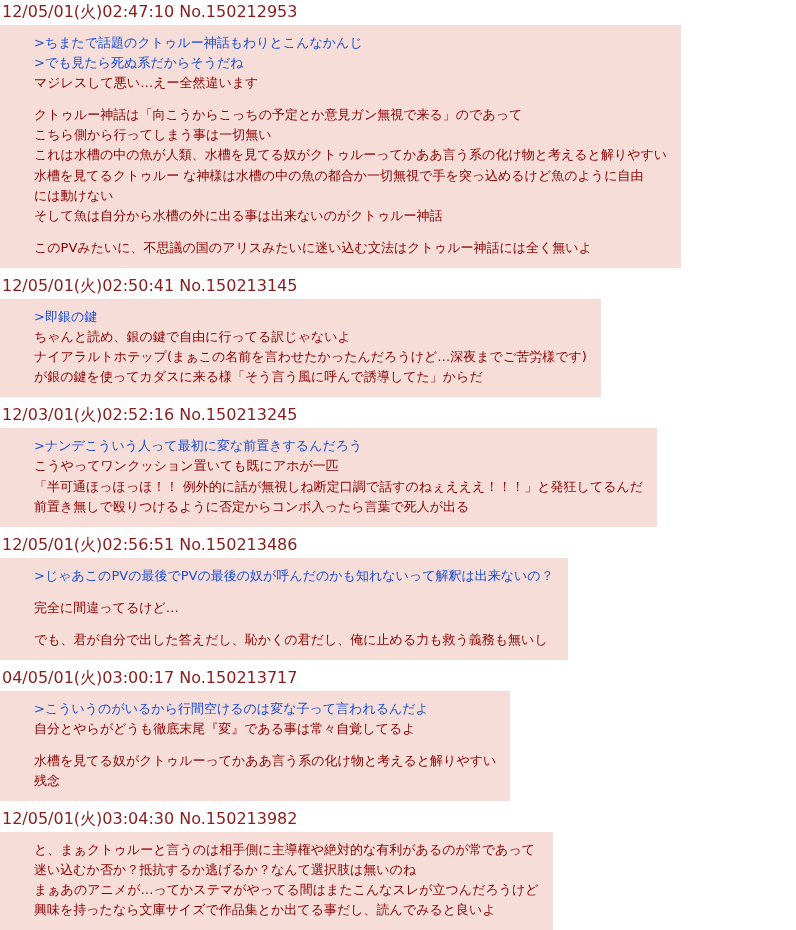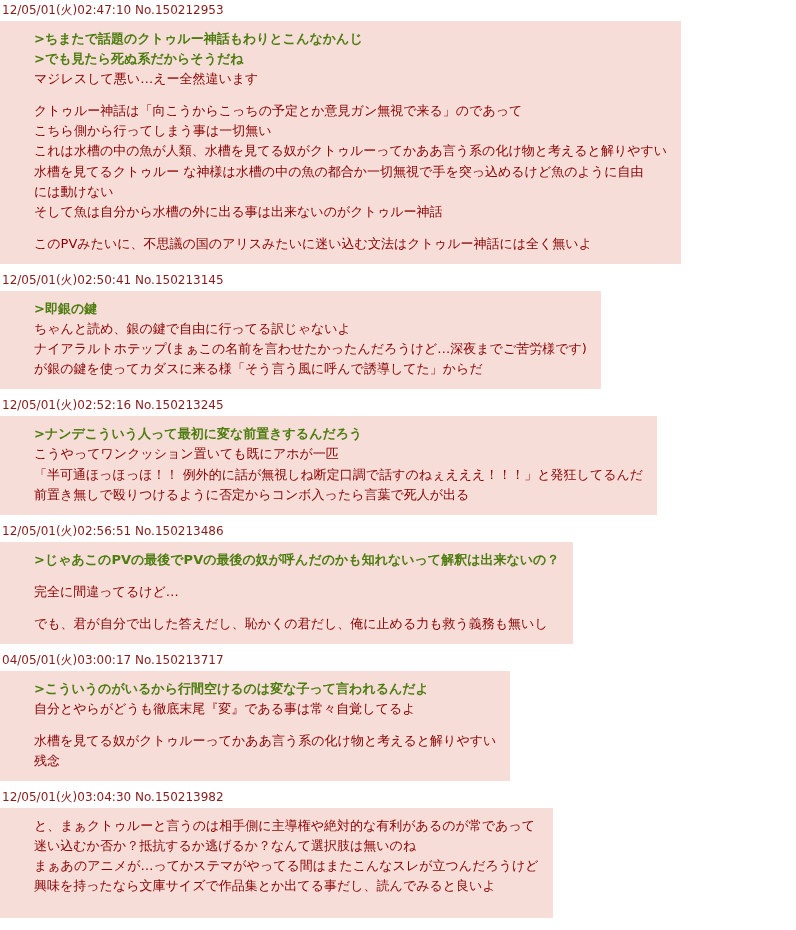--- a/index.html
+++ b/index.html
@@ -14,32 +14,31 @@
     font-size: 13px;
     color: #8b0000;
   }
   .thread {
     width: 796px;
   }
   .post {
     position: relative;
   }
   .post-header {
-    font-size: 12px;
+    font-size: 16px;
     color: #8b1a1a;
     padding: 2px 0 2px 2px;
     letter-spacing: 0px;
     white-space: nowrap;
   }
   .line {
     white-space: pre;
   }
   .quote {
-    color: #4d7c0f;
-    font-weight: bold;
+    color: #1d4ed8;
   }
   .blank {
     height: 0.9em;
   }
   .bodywrap {
     display: block;
   }
   
   .block {
     display: inline-block;
@@ -59,21 +58,21 @@
       <div class="post-header">12/05/01(火)02:47:10 No.150212953</div>
       <div class="bodywrap"><div class="block"><div class="line quote">&gt;ちまたで話題のクトゥルー神話もわりとこんなかんじ</div><div class="line quote">&gt;でも見たら死ぬ系だからそうだね</div><div class="line">マジレスして悪い…えー全然違います</div><div class="blank">&nbsp;</div><div class="line">クトゥルー神話は「向こうからこっちの予定とか意見ガン無視で来る」のであって</div><div class="line">こちら側から行ってしまう事は一切無い</div><div class="line">これは水槽の中の魚が人類、水槽を見てる奴がクトゥルーってかああ言う系の化け物と考えると解りやすい</div><div class="line">水槽を見てるクトゥルー な神様は水槽の中の魚の都合か一切無視で手を突っ込めるけど魚のように自由</div><div class="line">には動けない</div><div class="line">そして魚は自分から水槽の外に出る事は出来ないのがクトゥルー神話</div><div class="blank">&nbsp;</div><div class="line">このPVみたいに、不思議の国のアリスみたいに迷い込む文法はクトゥルー神話には全く無いよ</div></div></div>
       <div class="spacer"></div>
     </div>
     <div class="post">
       <div class="post-header">12/05/01(火)02:50:41 No.150213145</div>
       <div class="bodywrap"><div class="block"><div class="line quote">&gt;即銀の鍵</div><div class="line">ちゃんと読め、銀の鍵で自由に行ってる訳じゃないよ</div><div class="line">ナイアラルトホテップ(まぁこの名前を言わせたかったんだろうけど…深夜までご苦労様です)</div><div class="line">が銀の鍵を使ってカダスに来る様「そう言う風に呼んで誘導してた」からだ</div></div></div>
       <div class="spacer"></div>
     </div>
     <div class="post">
-      <div class="post-header">12/05/01(火)02:52:16 No.150213245</div>
+      <div class="post-header">12/03/01(火)02:52:16 No.150213245</div>
       <div class="bodywrap"><div class="block"><div class="line quote">&gt;ナンデこういう人って最初に変な前置きするんだろう</div><div class="line">こうやってワンクッション置いても既にアホが一匹</div><div class="line">「半可通ほっほっほ！！ 例外的に話が無視しね断定口調で話すのねぇえええ！！！」と発狂してるんだ</div><div class="line">前置き無しで殴りつけるように否定からコンボ入ったら言葉で死人が出る</div></div></div>
       <div class="spacer"></div>
     </div>
     <div class="post">
       <div class="post-header">12/05/01(火)02:56:51 No.150213486</div>
       <div class="bodywrap"><div class="block"><div class="line quote">&gt;じゃあこのPVの最後でPVの最後の奴が呼んだのかも知れないって解釈は出来ないの？</div><div class="blank">&nbsp;</div><div class="line">完全に間違ってるけど…</div><div class="blank">&nbsp;</div><div class="line">でも、君が自分で出した答えだし、恥かくの君だし、俺に止める力も救う義務も無いし</div></div></div>
       <div class="spacer"></div>
     </div>
     <div class="post">
       <div class="post-header">04/05/01(火)03:00:17 No.150213717</div>

